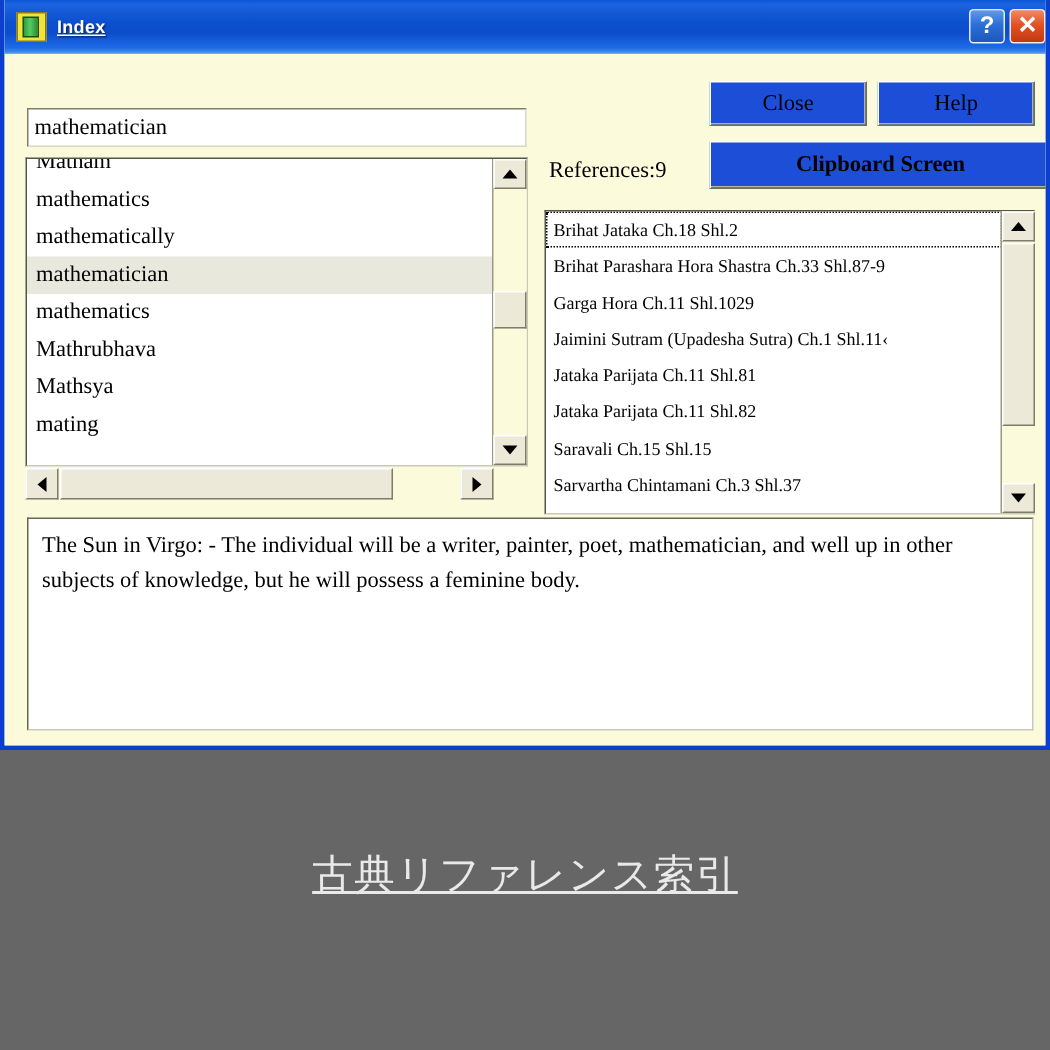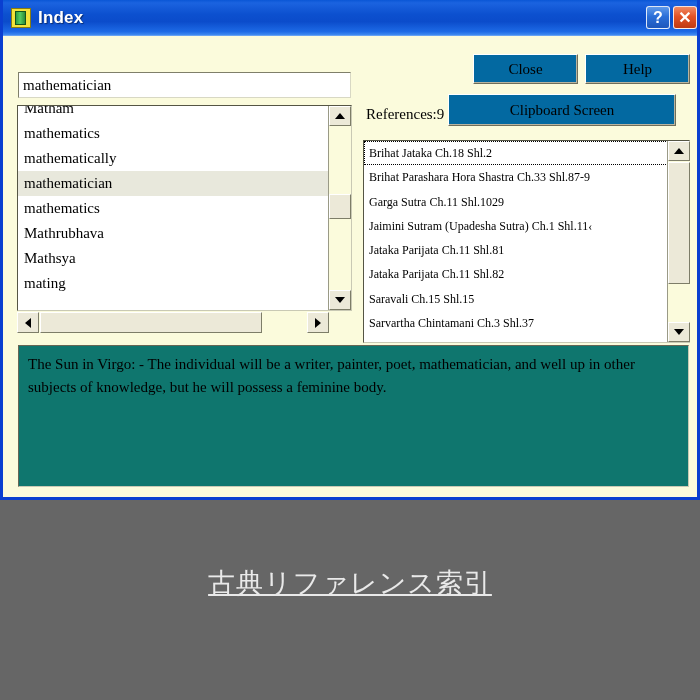--- a/index.html
+++ b/index.html
@@ -56,24 +56,25 @@
     position: absolute;
     left: 3px; top: 2px;
     width: 11px; height: 14px;
     background: linear-gradient(to right, #2f9e3f 0%, #57cc63 45%, #2a8a38 100%);
     border: 1px solid #14541c;
     box-sizing: border-box;
   }
   #titlebar-title {
     color: #ffffff;
     font-family: "Liberation Sans", sans-serif;
-    font-size: 17px;
+    font-size: 12px;
     font-weight: bold;
     letter-spacing: 0.2px;
     text-shadow: 1px 1px 1px rgba(0,0,0,0.45);
+    text-decoration: underline;
   }
   #titlebar-buttons {
     position: absolute;
     right: 6px;
     top: 6px;
     display: flex;
     gap: 3px;
   }
   .tb-btn {
     width: 24px;
@@ -249,36 +250,36 @@
     border: 1px solid #ffffff;
     border-right-color: #7d7d68;
     border-bottom-color: #7d7d68;
     cursor: pointer;
   }
 
   
   .xp-button {
     position: absolute;
     box-sizing: border-box;
-    background: #0369a1;
+    background: #1d4ed8;
     border: 1px solid #ffffff;
     border-right-color: #6e6e5a;
     border-bottom-color: #6e6e5a;
     box-shadow: inset -1px -1px 0 #b8b4a0;
     font-family: "Liberation Serif", "DejaVu Serif", serif;
     font-size: 15px;
     color: #000000;
     cursor: pointer;
     display: flex;
     align-items: center;
     justify-content: center;
   }
   #btn-close       { left: 470px; top: 18px; width: 105px; height: 30px; }
   #btn-help        { left: 582px; top: 18px; width: 105px; height: 30px; text-align: center; }
-  #btn-clipboard   { left: 445px; top: 58px; width: 228px; height: 32px; }
+  #btn-clipboard   { left: 470px; top: 58px; width: 228px; height: 32px; font-weight: bold; }
   #references-count{ left: 363px; top: 70px; }
 
   
   #reflist-frame {
     position: absolute;
     left: 360px;
     top: 104px;
     width: 327px;
     height: 203px;
     box-sizing: border-box;
@@ -331,21 +332,21 @@
   }
 
   
   #description-box {
     position: absolute;
     left: 15px;
     top: 309px;
     width: 671px;
     height: 142px;
     box-sizing: border-box;
-    background: #0f766e;
+    background: #ffffff;
     border: 1px solid #666655;
     border-right-color: #c9c9b4;
     border-bottom-color: #c9c9b4;
     padding: 7px 9px;
     font-size: 15px;
     line-height: 1.55;
     color: #000000;
     overflow: hidden;
   }
 
@@ -418,21 +419,21 @@
     <div class="xp-button" id="btn-close">Close</div>
     <div class="xp-button" id="btn-help">Help</div>
     <div class="xp-button" id="btn-clipboard">Clipboard Screen</div>
 
     <div class="label-static" id="references-count">References:9</div>
 
     <div id="reflist-frame">
       <div id="reflist-items">
         <div class="ref-item focused">Brihat Jataka Ch.18 Shl.2</div>
         <div class="ref-item">Brihat Parashara Hora Shastra Ch.33 Shl.87-9</div>
-        <div class="ref-item">Garga Sutra Ch.11 Shl.1029</div>
+        <div class="ref-item">Garga Hora Ch.11 Shl.1029</div>
         <div class="ref-item">Jaimini Sutram (Upadesha Sutra) Ch.1 Shl.11‹</div>
         <div class="ref-item">Jataka Parijata Ch.11 Shl.81</div>
         <div class="ref-item">Jataka Parijata Ch.11 Shl.82</div>
         <div class="ref-item">Saravali Ch.15 Shl.15</div>
         <div class="ref-item">Sarvartha Chintamani Ch.3 Shl.37</div>
       </div>
     </div>
 
     <div id="reflist-vscroll">
       <div class="sb-btn" style="left:0; top:0;">

